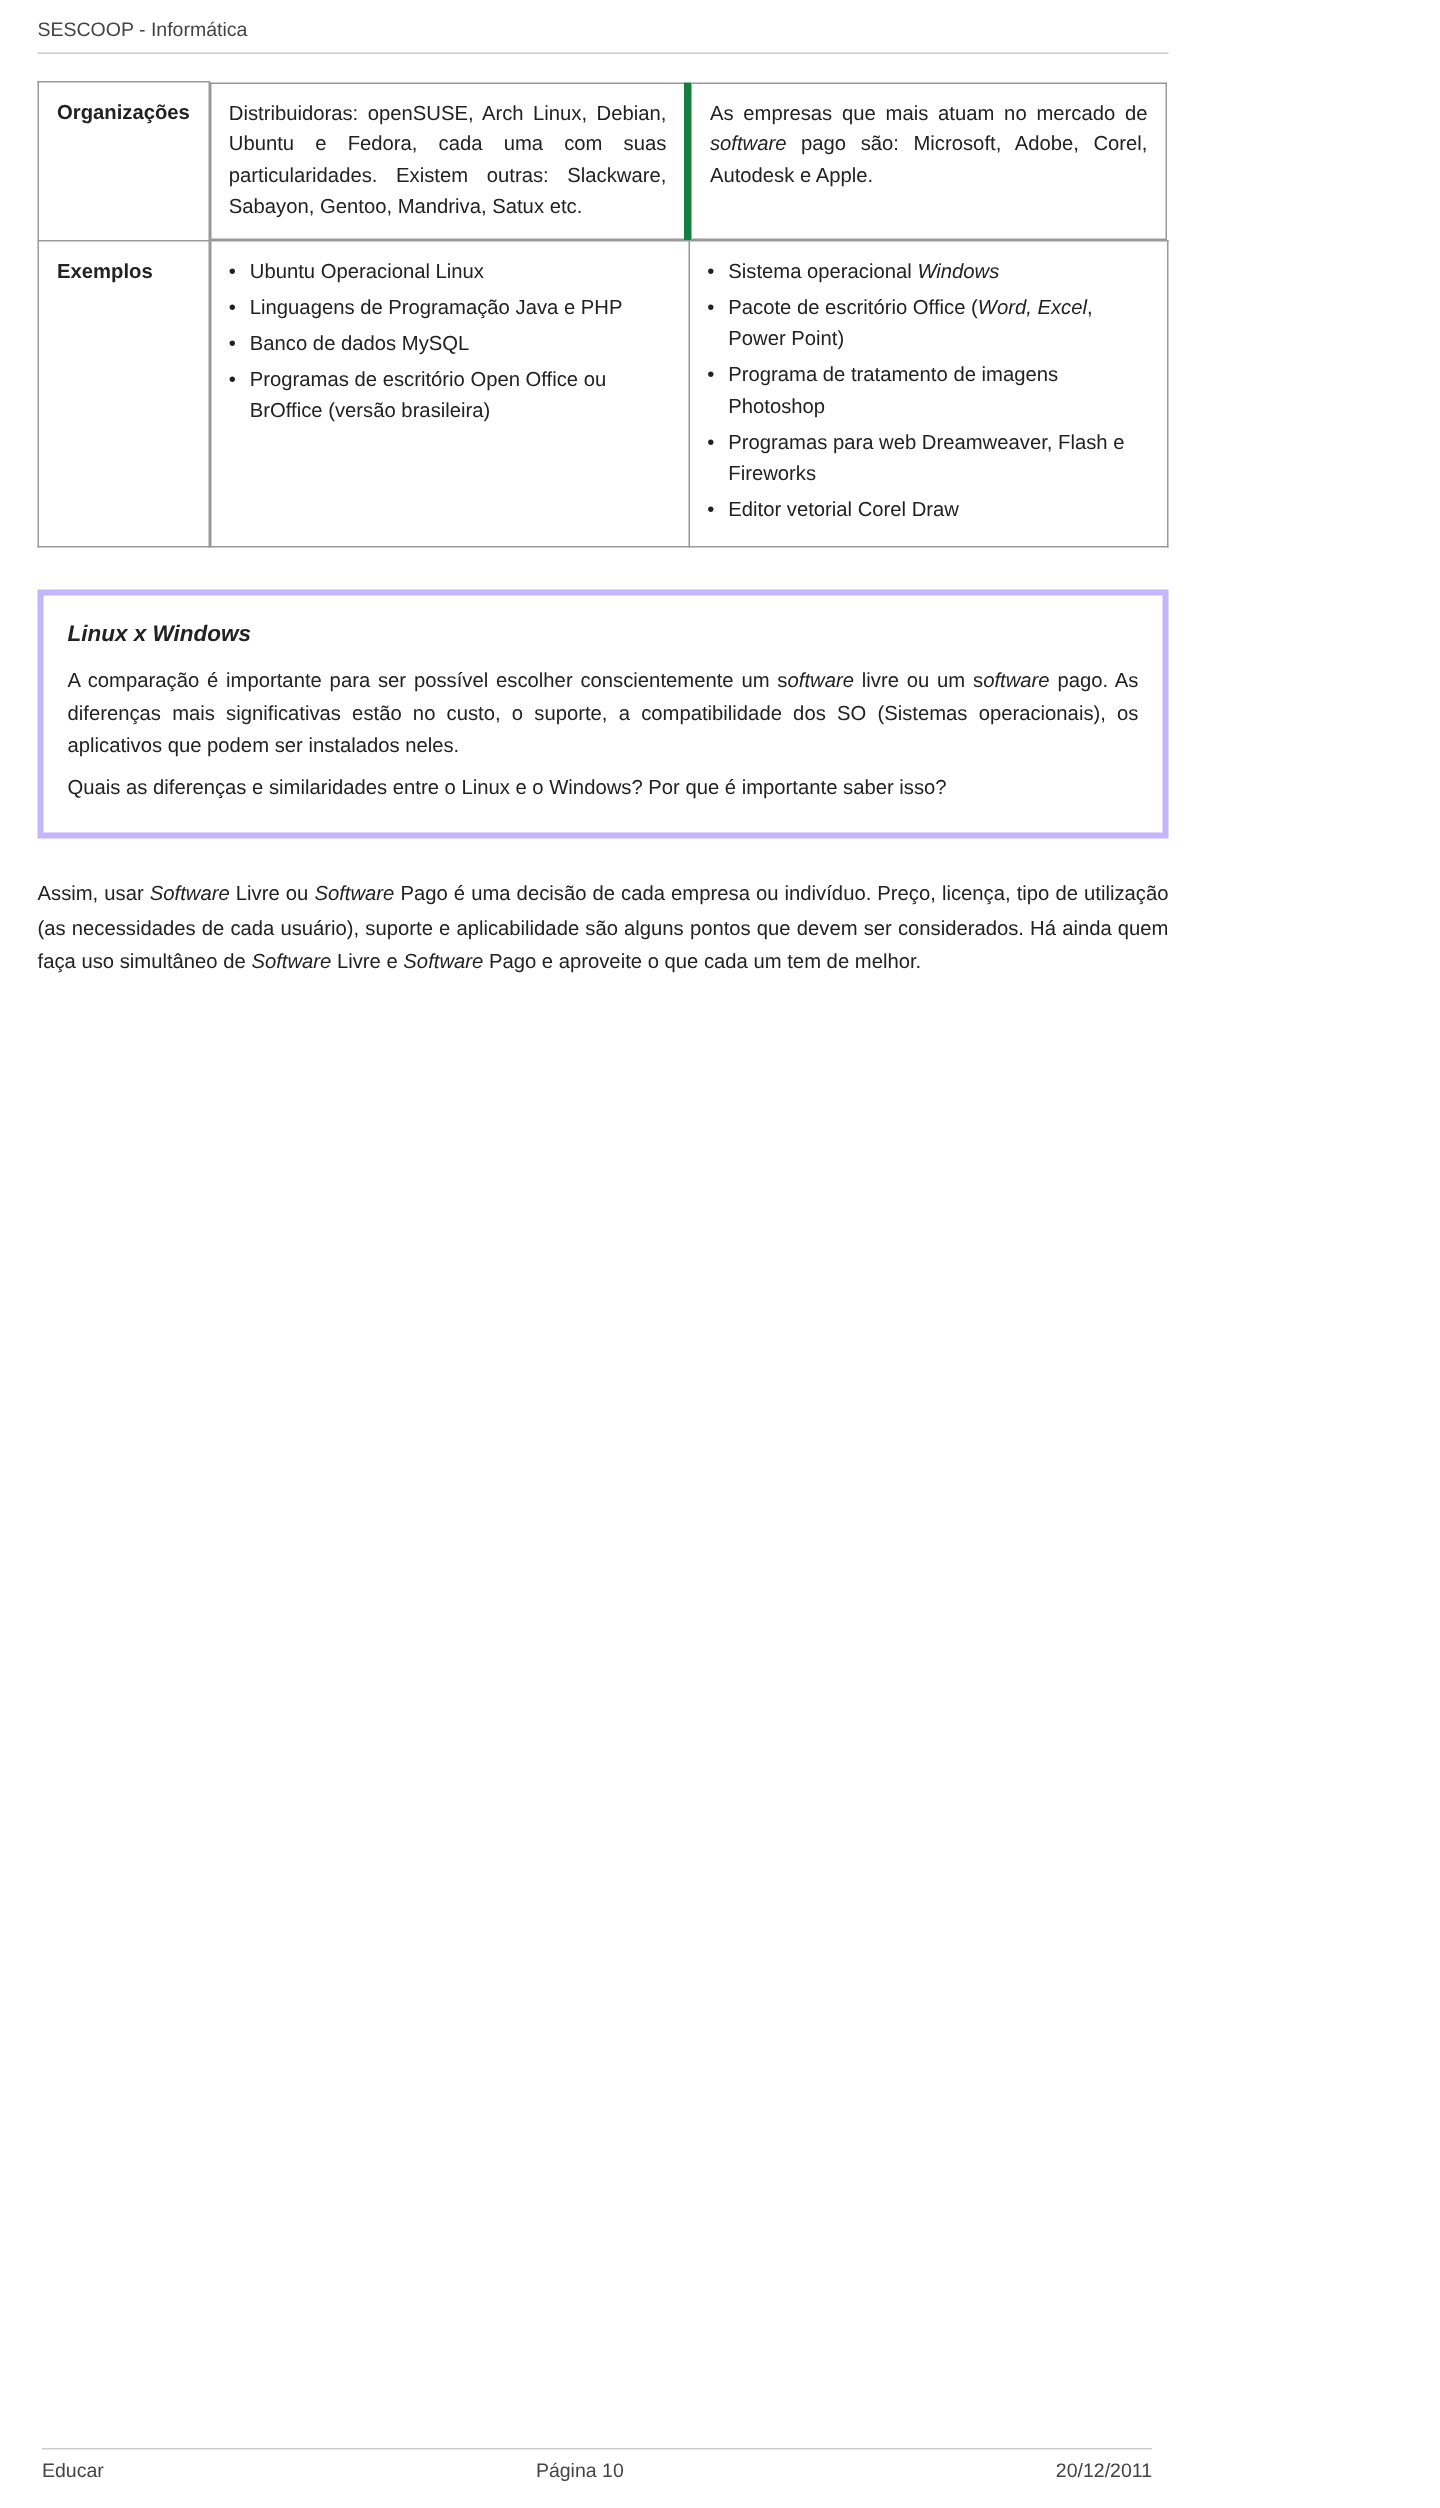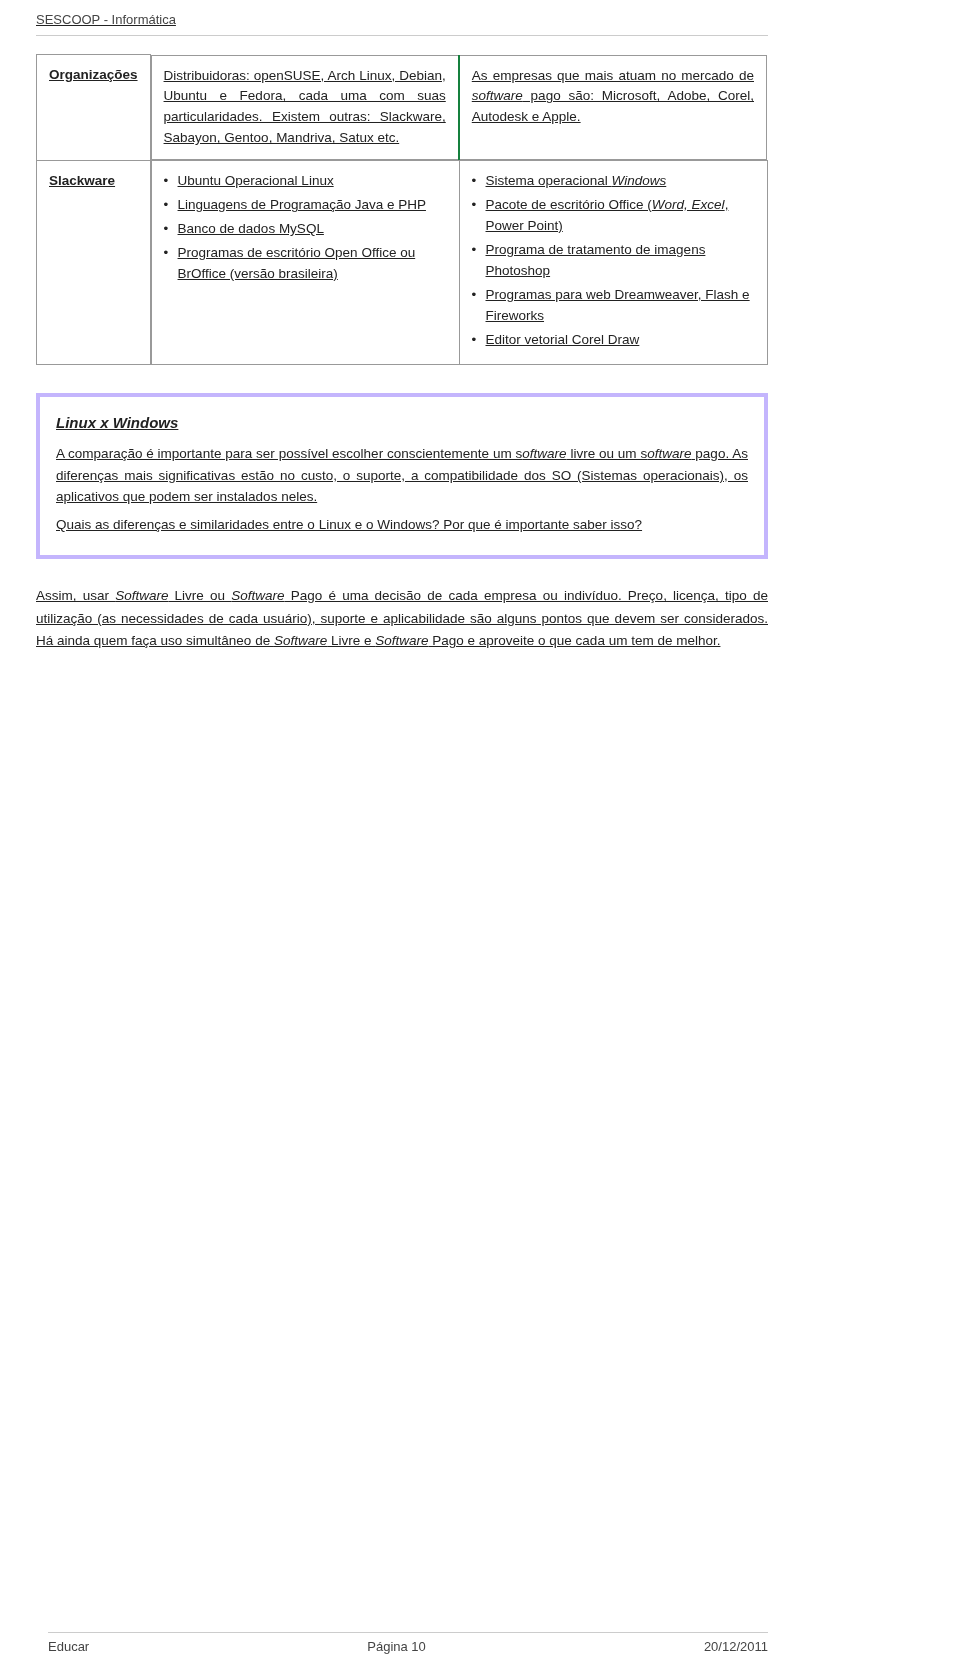--- a/index.html
+++ b/index.html
@@ -8,23 +8,22 @@
       font-size: 13.5px;
       color: #222;
       background: #fff;
       width: 960px;
       min-height: 1672px;
       position: relative;
     }
     .page {
       width: 804px;
       min-height: 1672px;
-      padding: 0 36px;
+      padding: 0 25px;
       position: relative;
-      text-decoration: underline;
     }
     .header {
       padding: 12px 0 8px 0;
       font-size: 13px;
       color: #444;
       border-bottom: 1px solid #ccc;
       margin-bottom: 18px;
     }
     table.main-table {
       width: 100%;
@@ -88,21 +87,21 @@
       text-align: justify;
     }
     .body-paragraph {
       text-align: justify;
       line-height: 1.65;
       margin-bottom: 20px;
     }
     .footer {
       position: absolute;
       bottom: 18px;
-      left: 48px;
+      left: 28px;
       right: 36px;
       display: flex;
       justify-content: space-between;
       font-size: 13px;
       color: #444;
       border-top: 1px solid #ccc;
       padding-top: 6px;
     }
   </style>
 </head>
@@ -117,34 +116,34 @@
   <table class="main-table">
 
     <tbody>
 
     <tr>
       <td class="row-header">Organizações</td>
       <td style="padding:0; border:none;">
         <table style="width:100%; border-collapse:collapse; height:100%;">
           <tbody>
                 <tr>
-            <td style="border-right:2px solid #15803d; padding:10px 12px; vertical-align:top; width:50%; text-align:justify; line-height:1.55;">
+            <td style="border-right:5px solid #15803d; padding:10px 12px; vertical-align:top; width:50%; text-align:justify; line-height:1.55;">
               <span>Distribuidoras: openSUSE, Arch Linux, Debian, Ubuntu e Fedora, cada uma com suas particularidades. Existem outras: Slackware, Sabayon, Gentoo, Mandriva, Satux etc.</span>
             </td>
             <td style="padding:10px 12px; vertical-align:top; width:50%; text-align:justify; line-height:1.55;">
               <span>As empresas que mais atuam no mercado de <span class="italic">software</span> pago são: Microsoft, Adobe, Corel, Autodesk e Apple.</span>
             </td>
           </tr>
         </tbody>
             </table>
       </td>
     </tr>
 
     <tr>
-      <td class="row-header">Slackware</td>
+      <td class="row-header">Exemplos</td>
       <td style="padding:0; border:none;">
         <table style="width:100%; border-collapse:collapse; height:100%;">
           <tbody>
                 <tr>
             <td style="border-right:1px solid #999; padding:10px 12px; vertical-align:top; width:50%;">
               <ul class="bullet-list">
                 <li>Ubuntu Operacional Linux</li>
                 <li>Linguagens de Programação Java e PHP</li>
                 <li>Banco de dados MySQL</li>
                 <li>Programas de escritório Open Office ou BrOffice (versão brasileira)</li>

